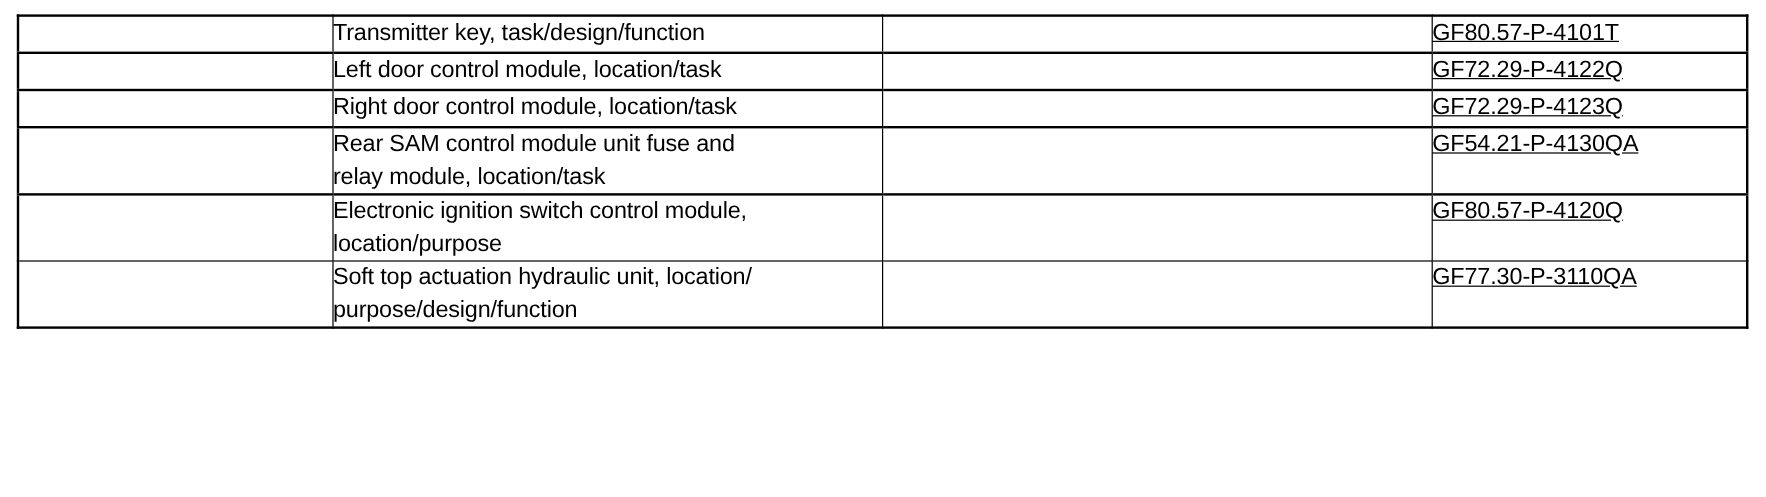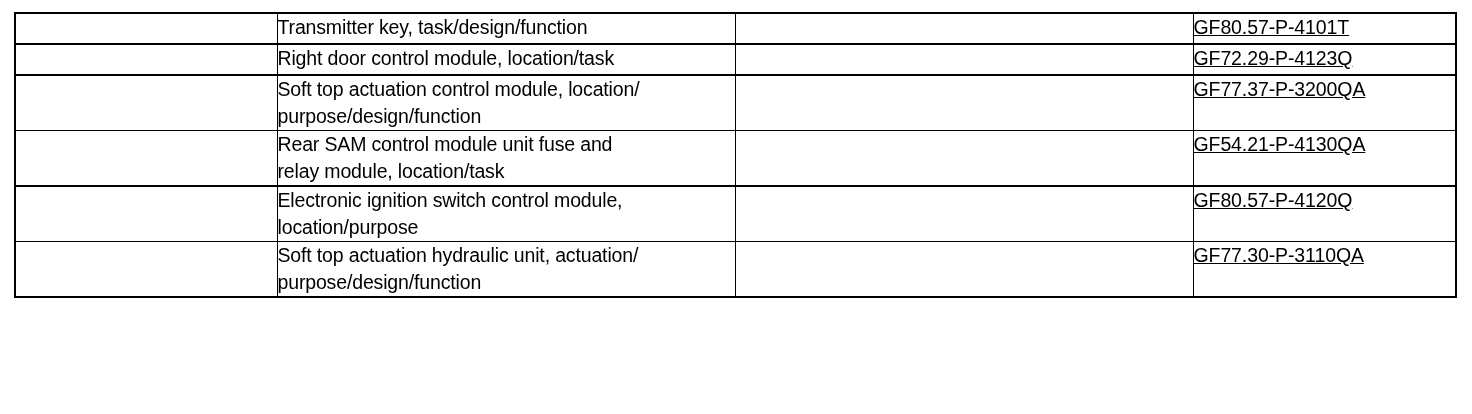--- a/index.html
+++ b/index.html
@@ -94,36 +94,35 @@
             <span class="cell-line">Transmitter key, task/design/function</span>
           </td>
           <td class="cell-empty"></td>
           <td class="cell-text cell-code">
             <span class="cell-line">GF80.57-P-4101T</span>
           </td>
         </tr>
         <tr class="row-1line thick-bottom">
           <td class="cell-empty"></td>
           <td class="cell-text cell-description">
+            <span class="cell-line">Left door control module, location/task</span>
+          </td>
+          <td class="cell-empty"></td>
+          <td class="cell-text cell-code">
+            <span class="cell-line">GF72.29-P-4122Q</span>
+          </td>
+        </tr>
+        <tr class="row-1line thick-bottom">
+          <td class="cell-empty"></td>
+          <td class="cell-text cell-description">
             <span class="cell-line">Right door control module, location/task</span>
           </td>
           <td class="cell-empty"></td>
           <td class="cell-text cell-code">
             <span class="cell-line">GF72.29-P-4123Q</span>
-          </td>
-        </tr>
-        <tr class="row-2line">
-          <td class="cell-empty"></td>
-          <td class="cell-text cell-description">
-            <span class="cell-line">Soft top actuation control module, location/</span>
-            <span class="cell-line">purpose/design/function</span>
-          </td>
-          <td class="cell-empty"></td>
-          <td class="cell-text cell-code">
-            <span class="cell-line">GF77.37-P-3200QA</span>
           </td>
         </tr>
         <tr class="row-2line thick-bottom">
           <td class="cell-empty"></td>
           <td class="cell-text cell-description">
             <span class="cell-line">Rear SAM control module unit fuse and</span>
             <span class="cell-line">relay module, location/task</span>
           </td>
           <td class="cell-empty"></td>
           <td class="cell-text cell-code">
@@ -137,21 +136,21 @@
             <span class="cell-line">location/purpose</span>
           </td>
           <td class="cell-empty"></td>
           <td class="cell-text cell-code">
             <span class="cell-line">GF80.57-P-4120Q</span>
           </td>
         </tr>
         <tr class="row-2line">
           <td class="cell-empty"></td>
           <td class="cell-text cell-description">
-            <span class="cell-line">Soft top actuation hydraulic unit, actuation/</span>
+            <span class="cell-line">Soft top actuation hydraulic unit, location/</span>
             <span class="cell-line">purpose/design/function</span>
           </td>
           <td class="cell-empty"></td>
           <td class="cell-text cell-code">
             <span class="cell-line">GF77.30-P-3110QA</span>
           </td>
         </tr>
       </tbody>
   </table>
 </div>

